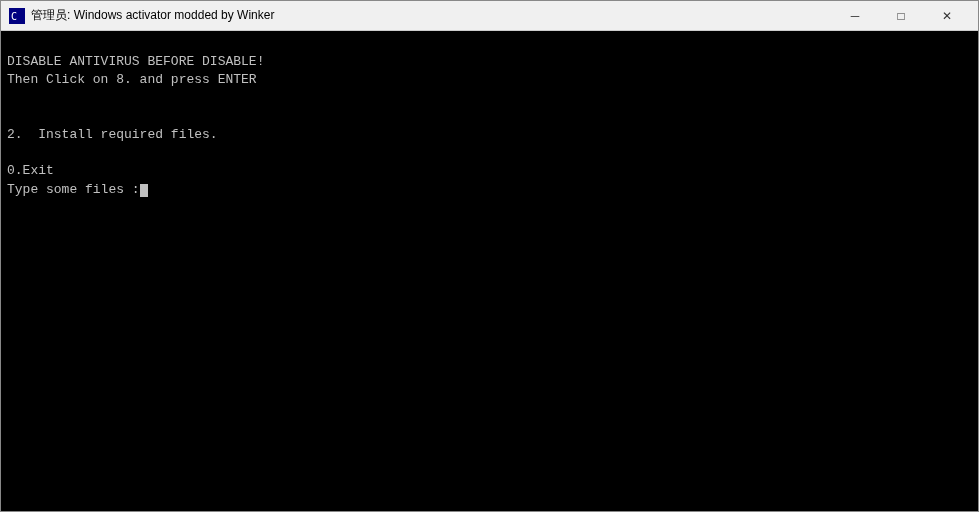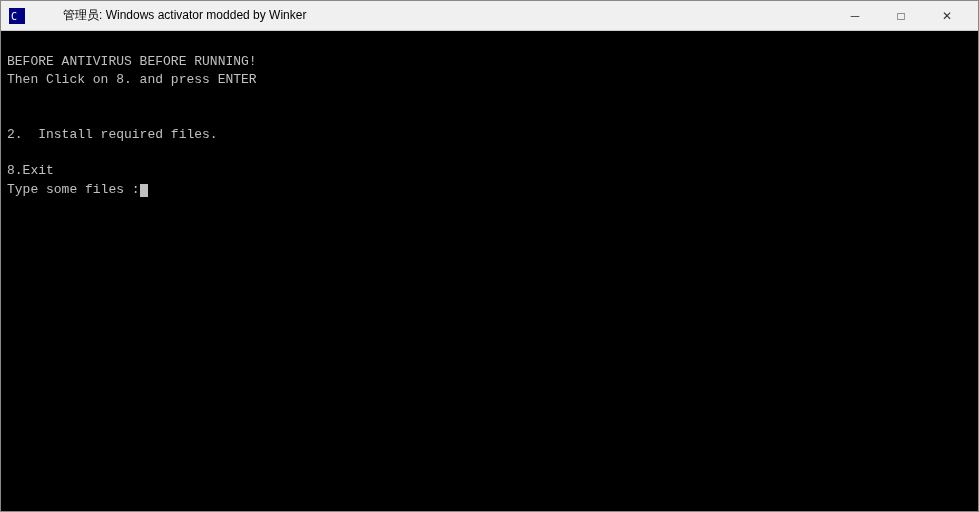--- a/index.html
+++ b/index.html
@@ -49,21 +49,20 @@
     .title-bar-icon svg {
       width: 16px;
       height: 16px;
     }
 
     .title-bar-text {
       font-size: 12px;
       color: #000;
       flex: 1;
       font-family: 'Segoe UI', sans-serif;
-      margin-left: 32px;
     }
 
     .title-bar-controls {
       display: flex;
       align-items: center;
       height: 100%;
     }
 
     .title-bar-btn {
       width: 46px;
@@ -118,22 +117,22 @@
     </div>
     <span class="title-bar-text">管理员: Windows activator modded by Winker</span>
     <div class="title-bar-controls">
       <button class="title-bar-btn">─</button>
       <button class="title-bar-btn">□</button>
       <button class="title-bar-btn close">✕</button>
     </div>
   </div>
 
   <div class="terminal">
-<span>BEFORE ANTIVIRUS BEFORE RUNNING!</span>
+<span>DISABLE ANTIVIRUS BEFORE DISABLE!</span>
 <span>Then Click on 8. and press ENTER</span>
 
 <span> </span>
 <span>2.  Install required files.</span>
 
-<span>8.Exit</span>
+<span>0.Exit</span>
 <span>Type some files :</span><span class="cursor"></span>
   </div>
 </div>
 
 </body></html>

